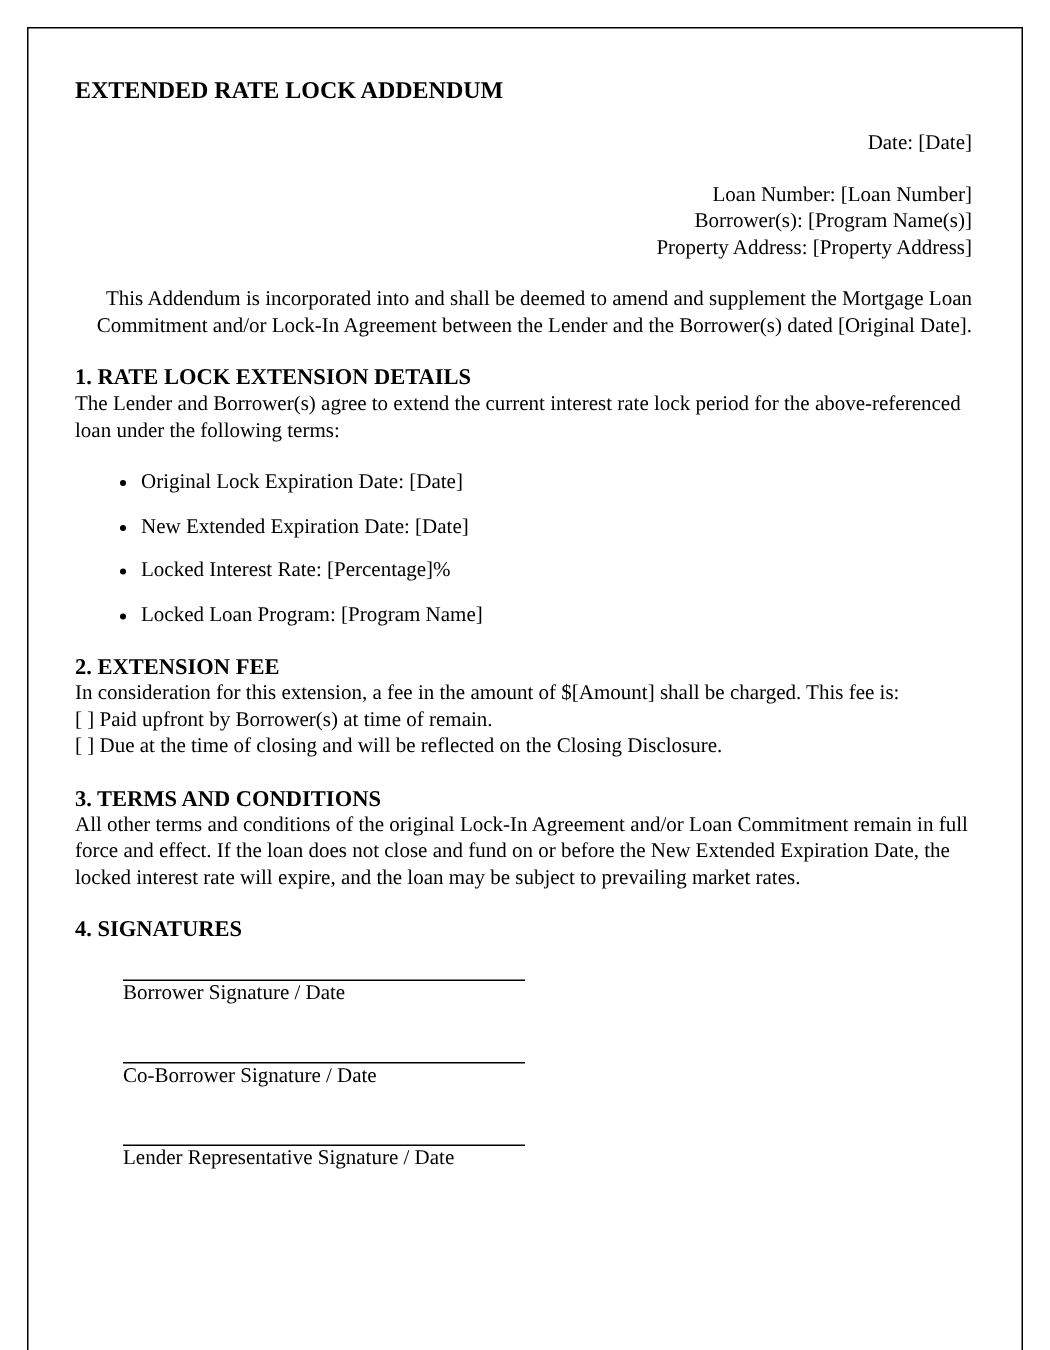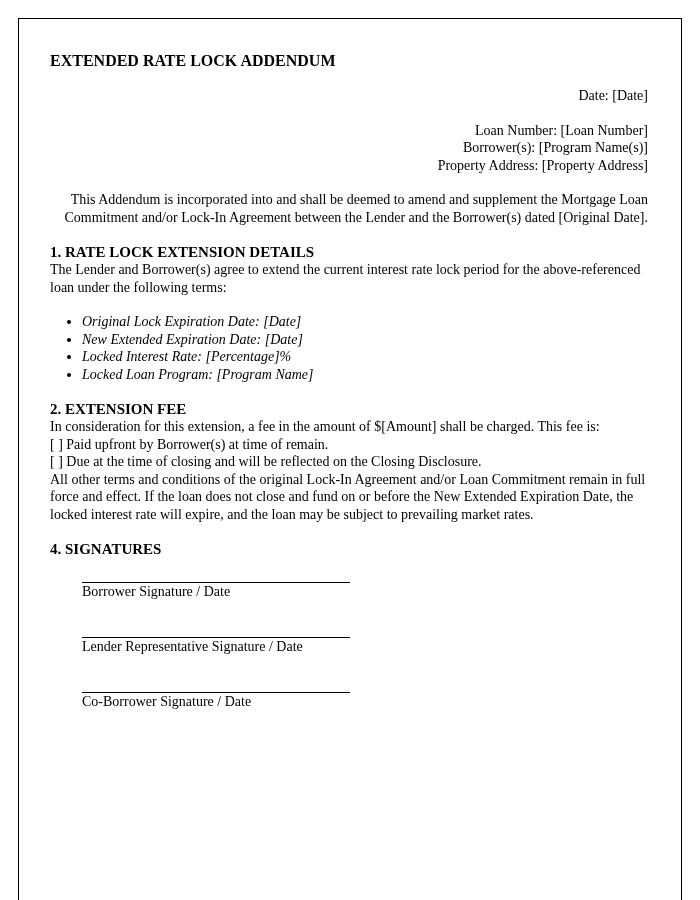--- a/index.html
+++ b/index.html
@@ -41,21 +41,21 @@
   }
   .section-body { margin: 0 0 17px 0; }
   .section-body.no-gap { margin: 0; }
   .fee-body { max-width: 575px; margin: 0; }
   .checkbox-line { margin: 0; }
   .bullet-list {
     margin: 17px 0 17px 0;
     padding-left: 32px;
     list-style-type: disc;
   }
-  .bullet-list li { margin: 0; font-style: italic; }
+  .bullet-list li { margin: 12px; }
   .sig-block { margin-top: 21px; margin-left: 32px; }
   .sig-block:first-of-type { margin-top: 9px; }
   .sig-line {
     width: 268px;
     height: 16px;
     border-bottom: 1px solid #000000;
   }
   .sig-label { line-height: 18px; }
 </style>
 </head>
@@ -87,35 +87,36 @@
   </section>
 
   <section>
     <h2 class="section-heading">2. EXTENSION FEE</h2>
     <p class="fee-body">In consideration for this extension, a fee in the amount of $[Amount] shall be charged. This fee is:</p>
     <div class="checkbox-line">[ ] Paid upfront by Borrower(s) at time of remain.</div>
     <div class="checkbox-line">[ ] Due at the time of closing and will be reflected on the Closing Disclosure.</div>
   </section>
 
   <section>
+    <h2 class="section-heading">3. TERMS AND CONDITIONS</h2>
     <p class="section-body">All other terms and conditions of the original Lock-In Agreement and/or Loan Commitment remain in full force and effect. If the loan does not close and fund on or before the New Extended Expiration Date, the locked interest rate will expire, and the loan may be subject to prevailing market rates.</p>
   </section>
 
   <section>
     <h2 class="section-heading">4. SIGNATURES</h2>
 
     <div class="sig-block">
       <div class="sig-line"></div>
       <div class="sig-label">Borrower Signature / Date</div>
     </div>
 
     <div class="sig-block">
       <div class="sig-line"></div>
-      <div class="sig-label">Lender Representative Signature / Date</div>
+      <div class="sig-label">Co-Borrower Signature / Date</div>
     </div>
 
     <div class="sig-block">
       <div class="sig-line"></div>
-      <div class="sig-label">Co-Borrower Signature / Date</div>
+      <div class="sig-label">Lender Representative Signature / Date</div>
     </div>
   </section>
 
 </div>
 
 </body></html>

